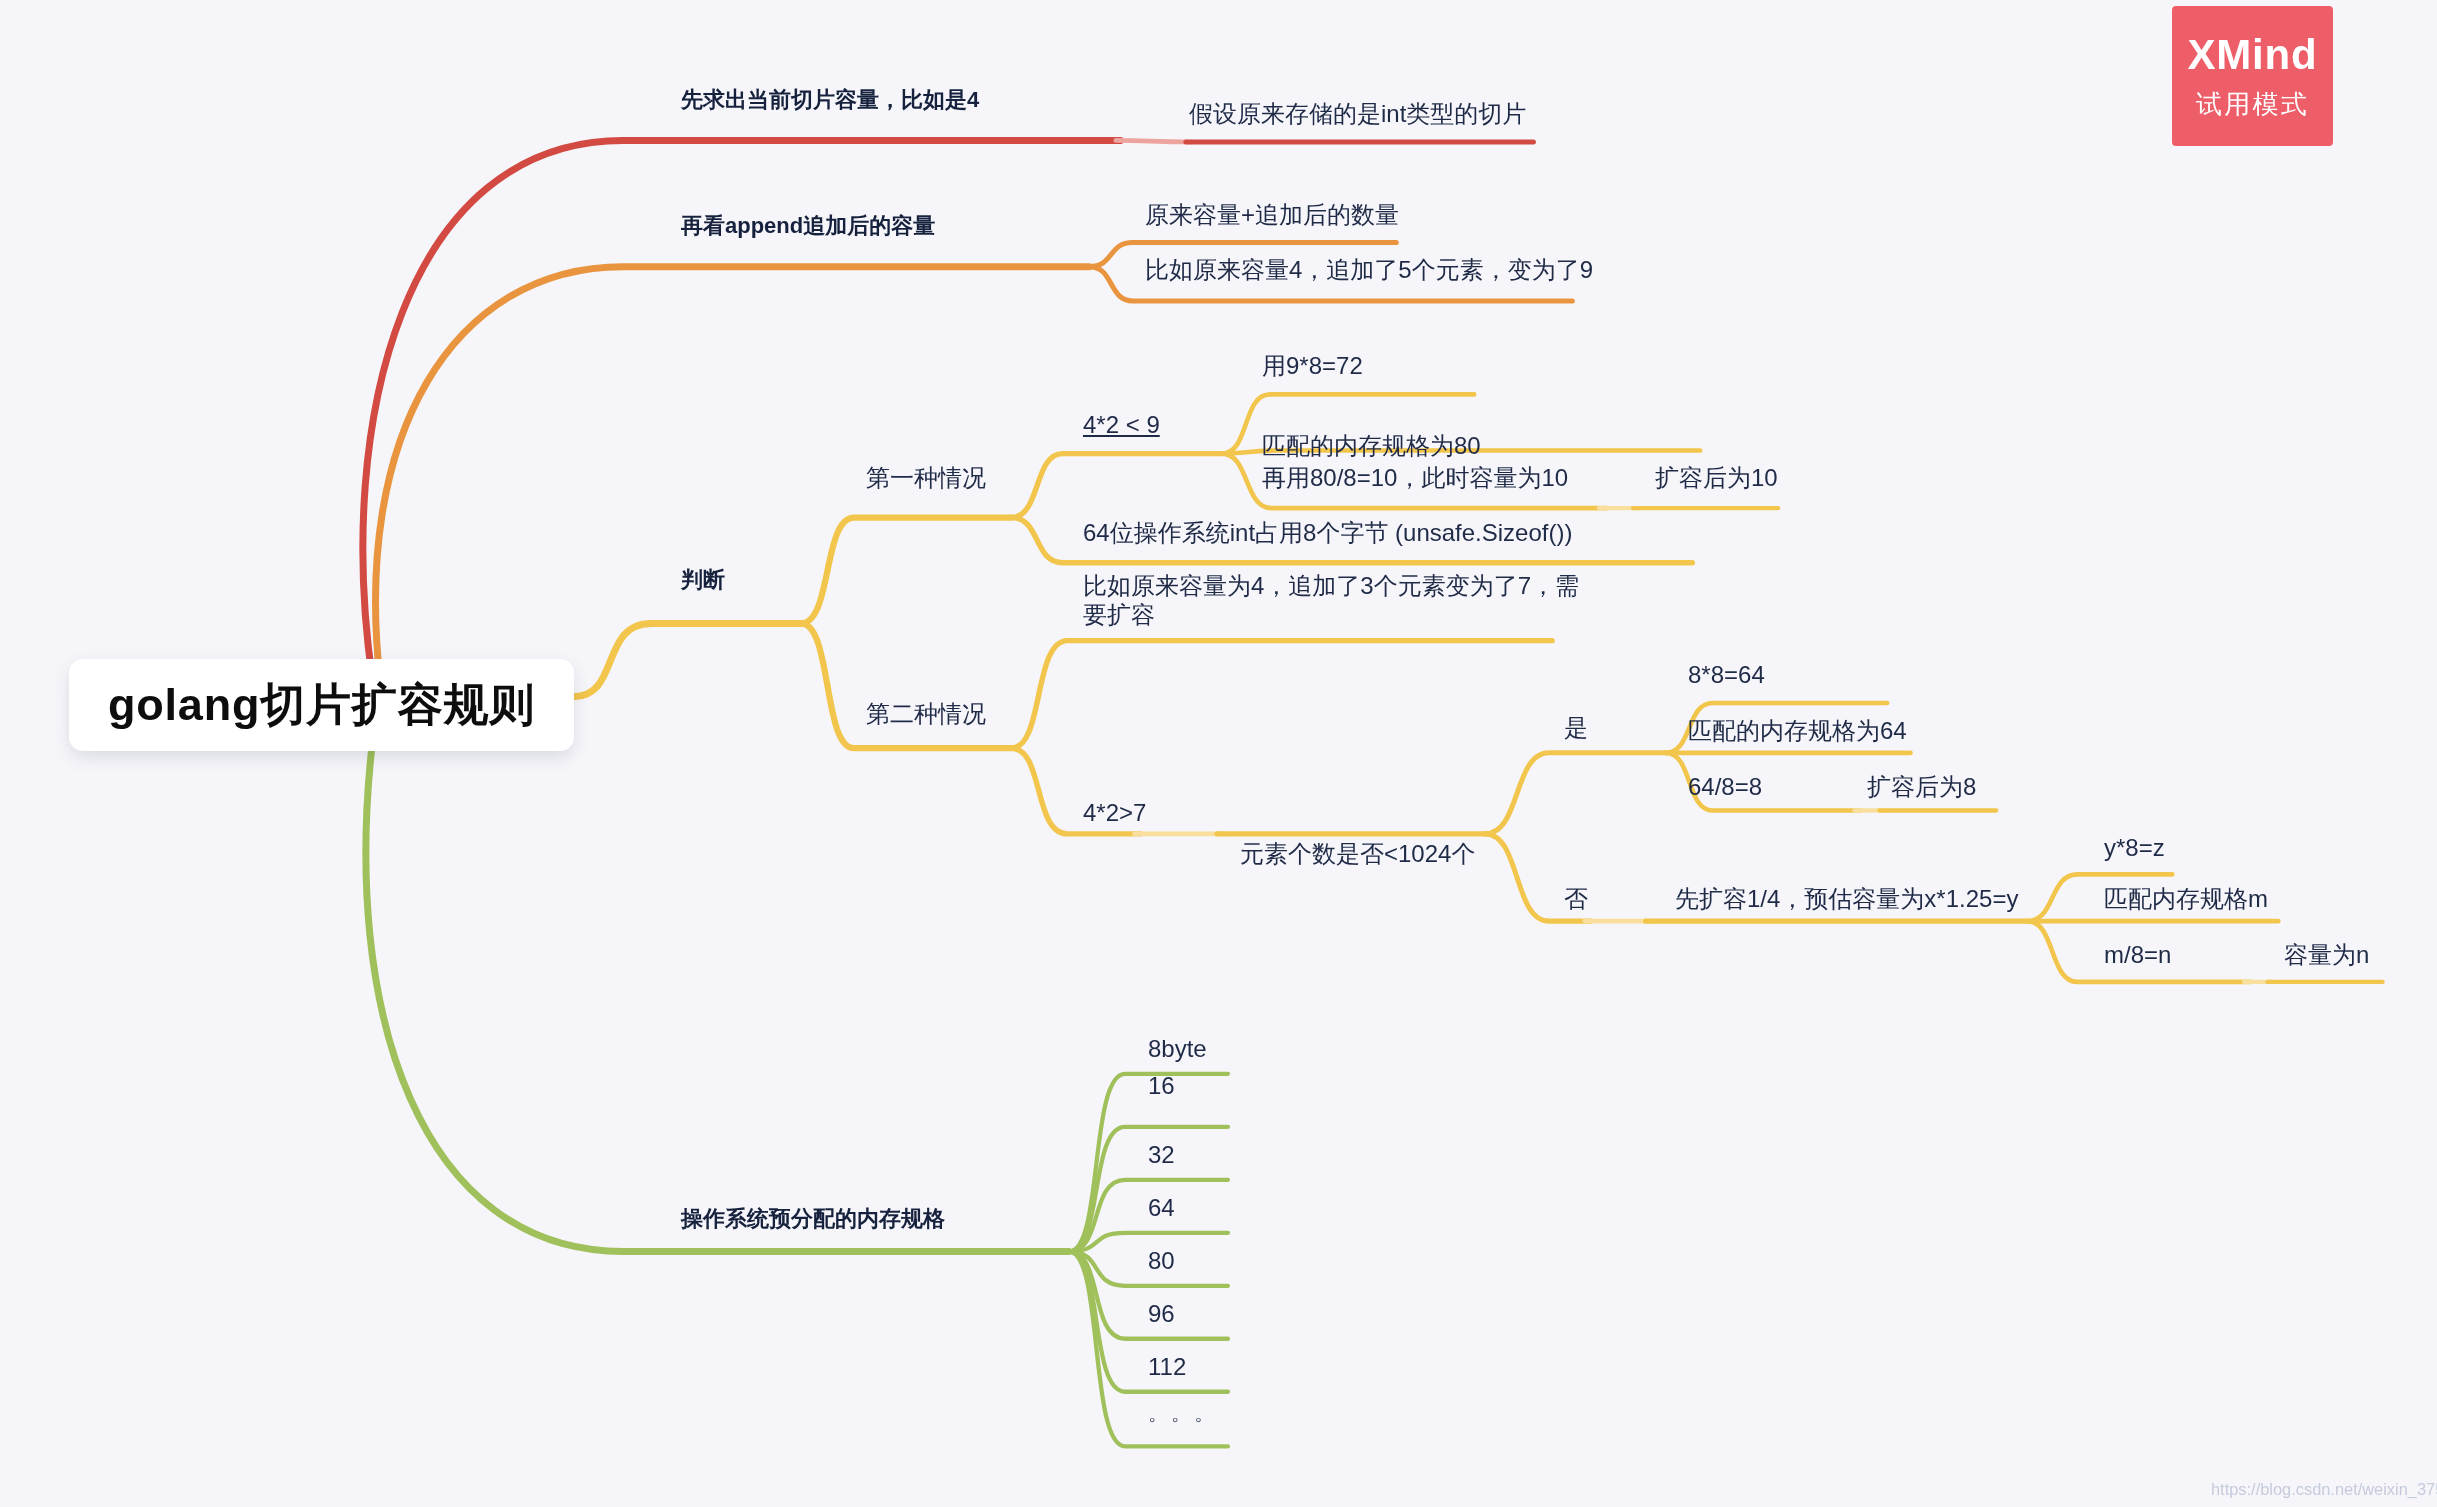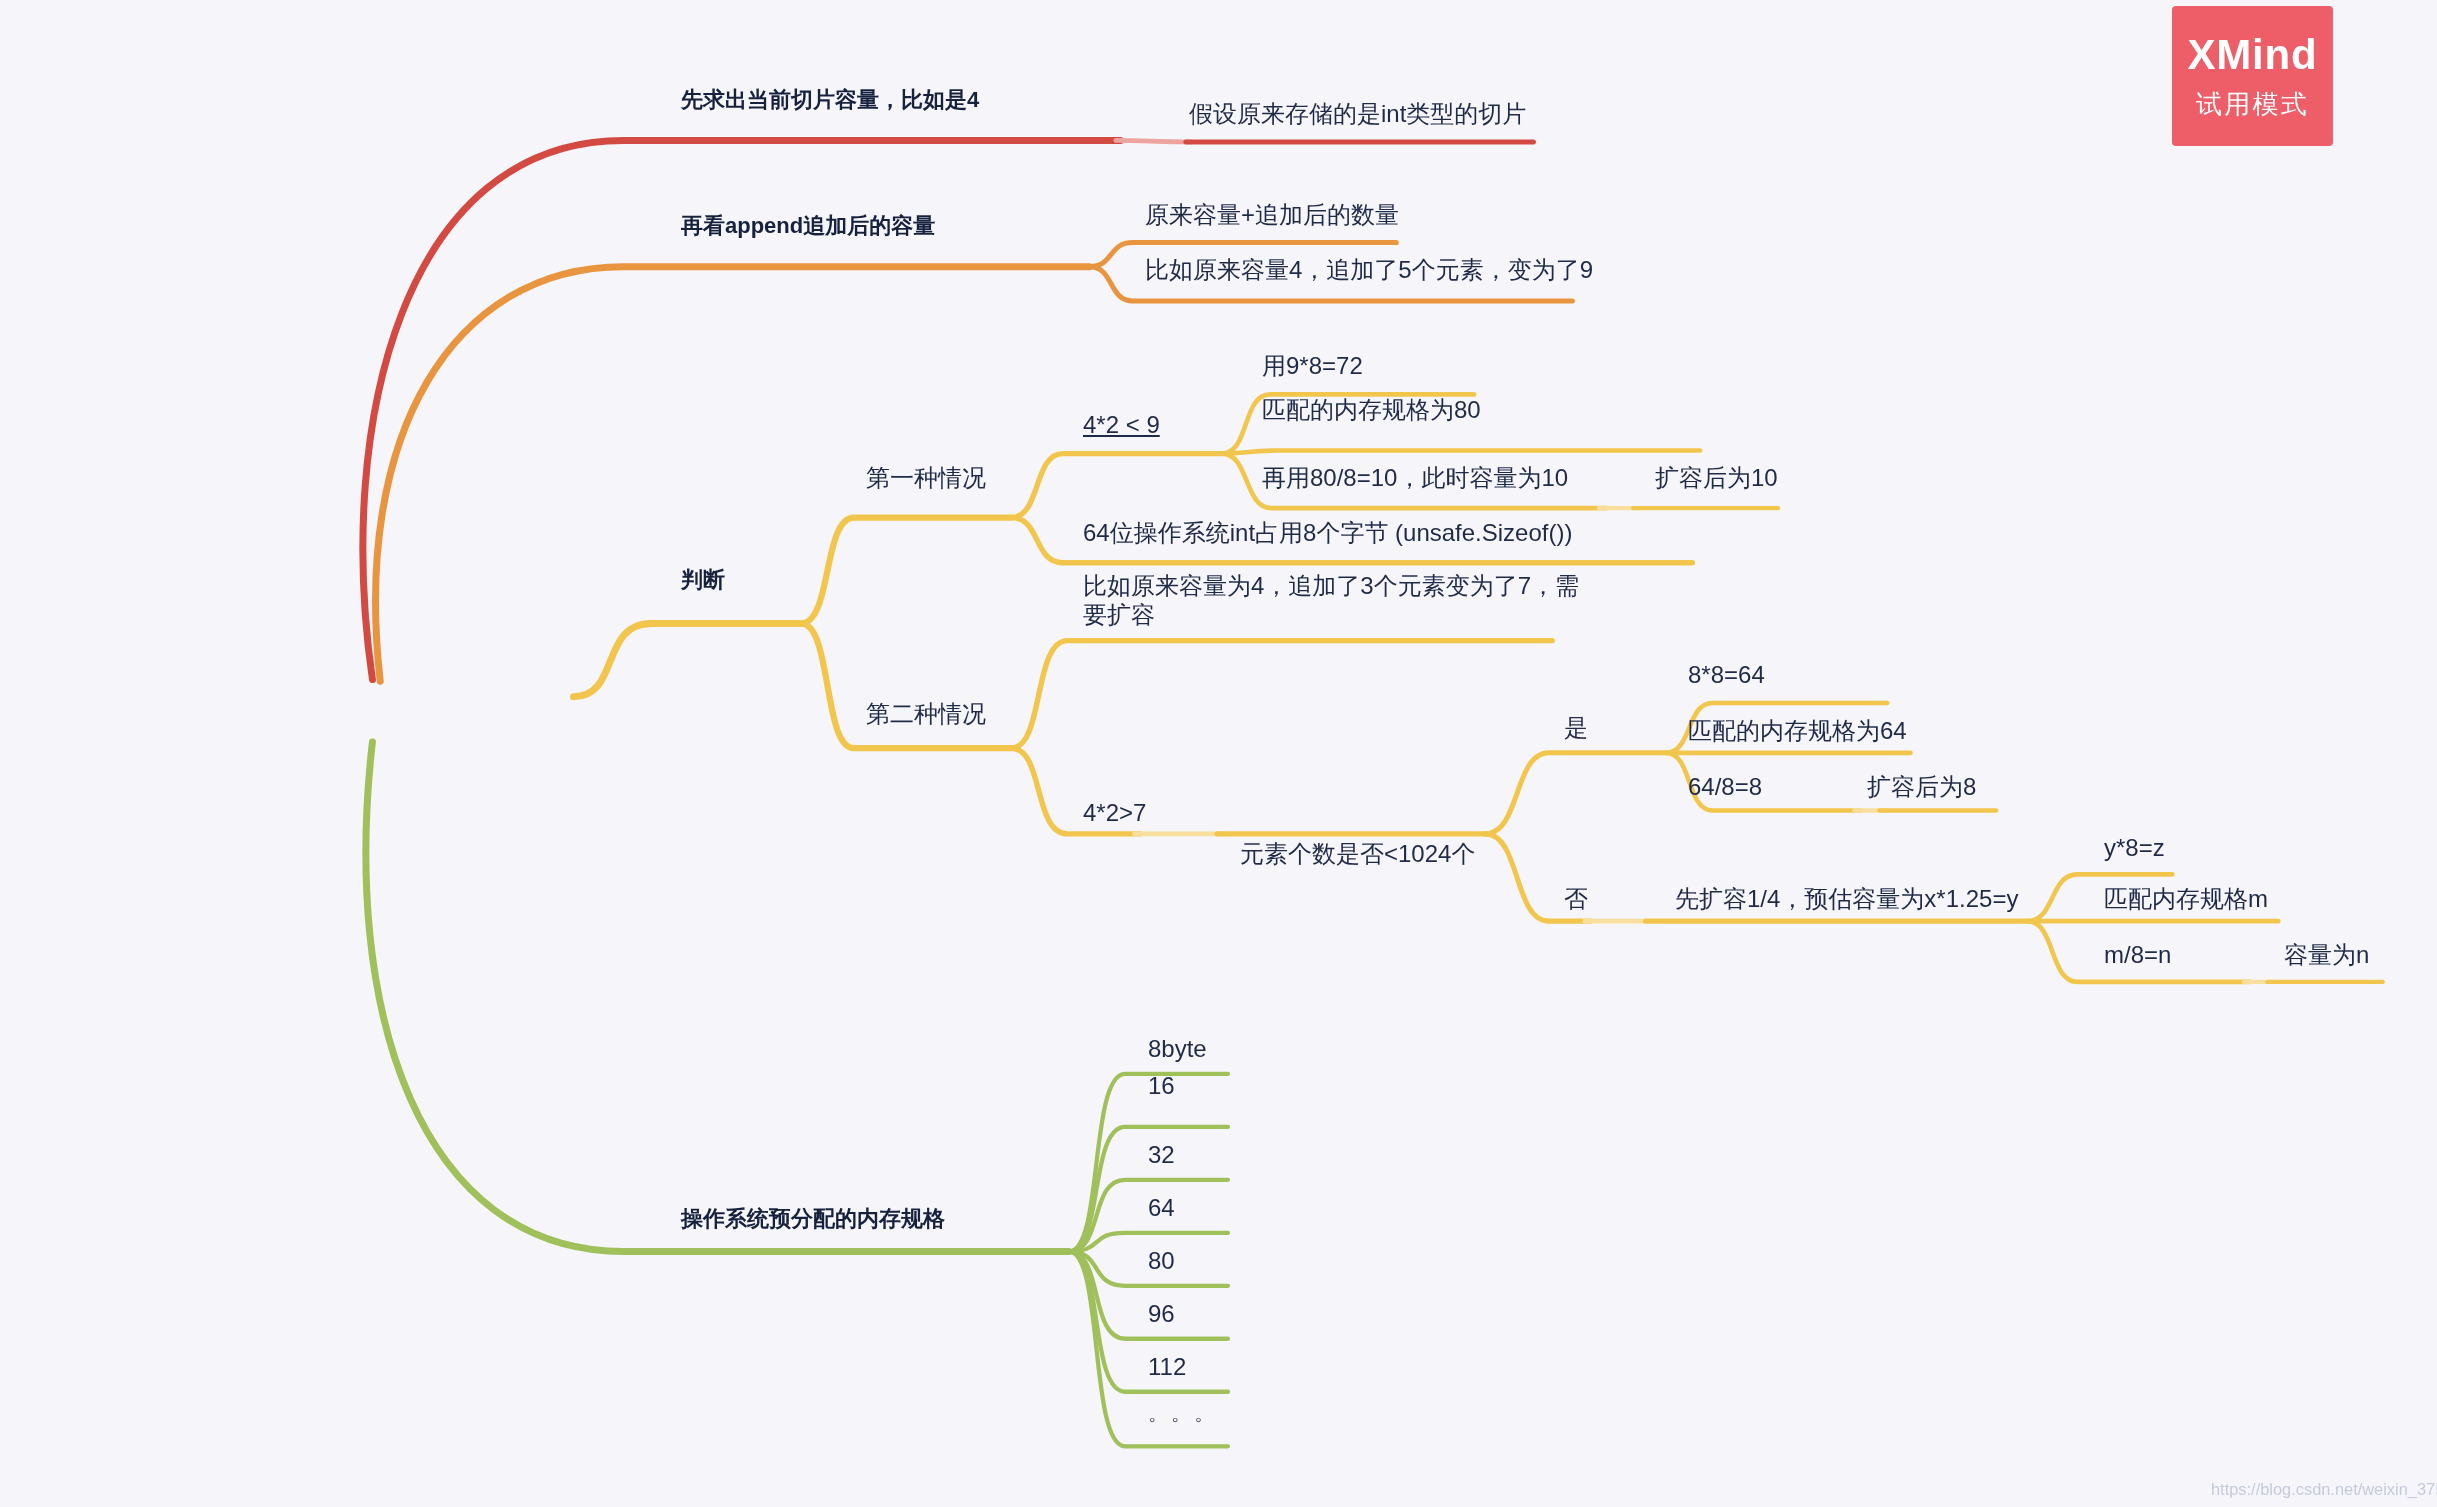--- a/index.html
+++ b/index.html
@@ -75,33 +75,36 @@
       <path d="M 1372,1606 C 1416,1606 1398,1446 1444,1446 L 1576,1446" stroke-width="5.5"></path>
       <path d="M 1372,1606 C 1416,1606 1398,1514 1444,1514 L 1576,1514" stroke-width="5.5"></path>
       <path d="M 1372,1606 C 1416,1606 1398,1582 1444,1582 L 1576,1582" stroke-width="5.5"></path>
       <path d="M 1372,1606 C 1416,1606 1398,1650 1444,1650 L 1576,1650" stroke-width="5.5"></path>
       <path d="M 1372,1606 C 1416,1606 1398,1718 1444,1718 L 1576,1718" stroke-width="5.5"></path>
       <path d="M 1372,1606 C 1416,1606 1398,1786 1444,1786 L 1576,1786" stroke-width="5.5"></path>
       <path d="M 1372,1606 C 1416,1606 1398,1856 1444,1856 L 1576,1856" stroke-width="5.5"></path>
     </g>
   </svg>
 
+  <div class="root-box">
+    <span>golang切片扩容规则</span>
+  </div>
 
   <div class="node lvl1" style="left:681px;top:87px;">先求出当前切片容量，比如是4</div>
   <div class="node" style="left:1189px;top:100px;">假设原来存储的是int类型的切片</div>
 
   <div class="node lvl1" style="left:681px;top:213px;">再看append追加后的容量</div>
   <div class="node" style="left:1145px;top:201px;">原来容量+追加后的数量</div>
   <div class="node" style="left:1145px;top:256px;">比如原来容量4，追加了5个元素，变为了9</div>
 
   <div class="node lvl1" style="left:681px;top:567px;">判断</div>
   <div class="node" style="left:866px;top:464px;">第一种情况</div>
   <div class="node" style="left:1083px;top:411px;text-decoration:underline;">4*2 &lt; 9</div>
   <div class="node" style="left:1262px;top:352px;">用9*8=72</div>
-  <div class="node" style="left:1262px;top:396px;">匹配的内存规格为80</div>
+  <div class="node" style="left:1262px;top:432px;">匹配的内存规格为80</div>
   <div class="node" style="left:1262px;top:464px;">再用80/8=10，此时容量为10</div>
   <div class="node" style="left:1655px;top:464px;">扩容后为10</div>
   <div class="node" style="left:1083px;top:519px;">64位操作系统int占用8个字节 (unsafe.Sizeof())</div>
 
   <div class="node" style="left:866px;top:700px;">第二种情况</div>
   <div class="node wrapnode" style="left:1083px;top:572px;">比如原来容量为4，追加了3个元素变为了7，需要扩容</div>
   <div class="node" style="left:1083px;top:799px;">4*2&gt;7</div>
   <div class="node" style="left:1240px;top:799px;margin-top:41px;">元素个数是否&lt;1024个</div>
 
   <div class="node" style="left:1564px;top:714px;">是</div>

